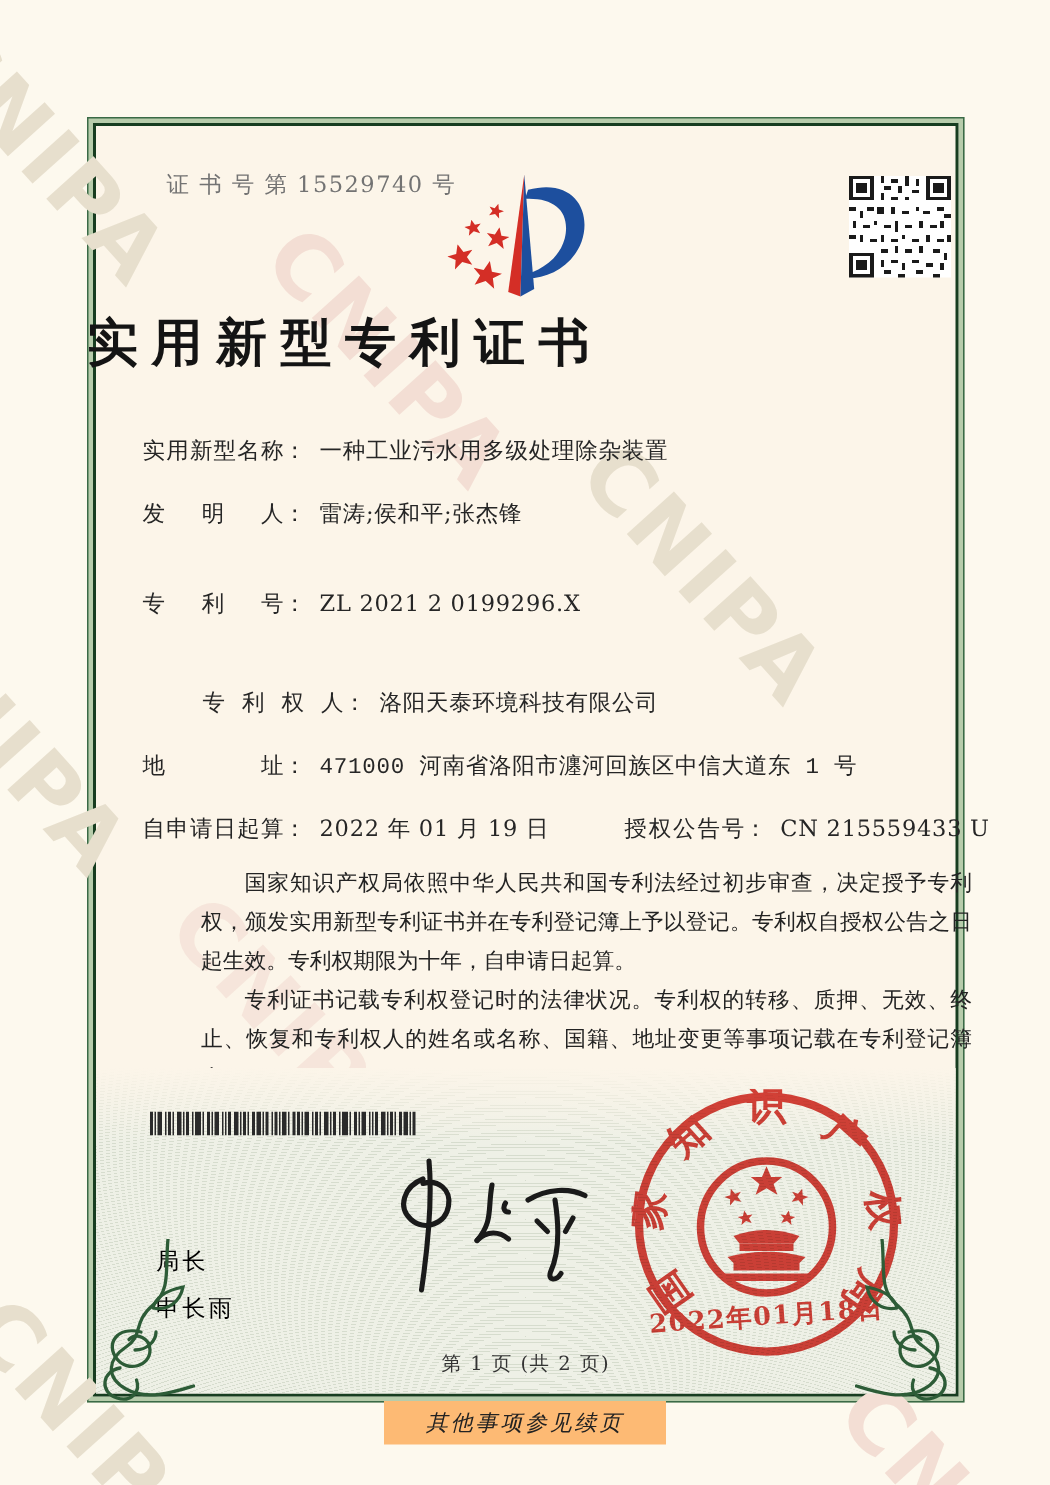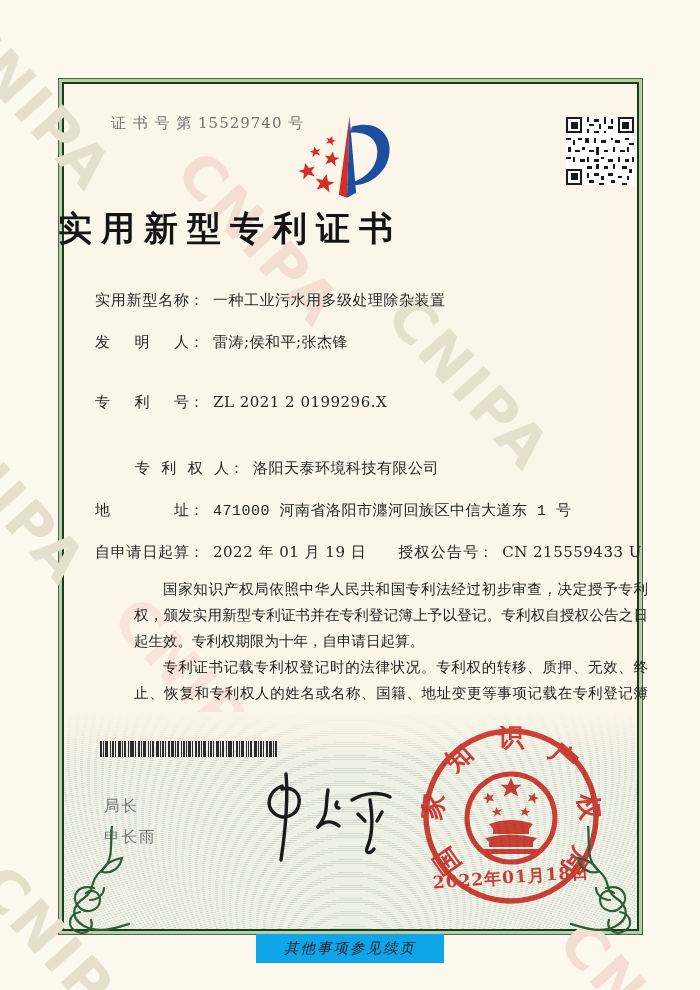--- a/index.html
+++ b/index.html
@@ -43,21 +43,21 @@
   .field-row{
     position:absolute;left:95px;width:520px;
     font-size:15px;color:#262626;white-space:nowrap;
   }
   .f-label{
     display:inline-block;width:94px;
     text-align:justify;text-align-last:justify;vertical-align:top;
   }
   .f-colon{display:inline-block;vertical-align:top;}
   .f-value{display:inline-block;margin-left:9px;vertical-align:top;letter-spacing:.5px;}
-  .grant-two{display:inline-block;margin-left:32px;}
+  .grant-two{display:inline-block;margin-left:50px;}
   .g-label{display:inline-block;width:80px;text-align:justify;text-align-last:justify;vertical-align:top;}
   
   .paras{
     position:absolute;left:94px;top:576px;width:514px;
     font-size:14.5px;line-height:26px;color:#232323;
     text-align:justify;margin-left:40px;
   }
   .paras p{margin:0;text-indent:2em;}
   
   .bottom-band{
@@ -66,38 +66,38 @@
       repeating-radial-gradient(1400px 520px at 50% 140%,
         rgba(118,140,108,.20) 0 1px, rgba(0,0,0,0) 1px 5px),
       #eef0e6;
   }
   .bottom-band::before{
     content:"";position:absolute;left:0;top:0;right:0;height:50px;
     background:linear-gradient(#fcf5e9, rgba(252,245,233,0));
   }
   .barcode{position:absolute;left:100px;top:741px;}
   .director{
-    position:absolute;left:104px;top:791px;
-    font-size:15.5px;color:#737373;line-height:31px;letter-spacing:2px;
+    position:absolute;left:104px;top:826px;
+    font-size:15.5px;color:#000000;line-height:31px;letter-spacing:2px;
   }
   .signature{position:absolute;left:252px;top:764px;}
   .seal{
     position:absolute;left:421px;top:726px;
     mix-blend-mode:multiply;opacity:.93;
   }
   .page-no{
     position:absolute;left:58px;top:900px;width:585px;text-align:center;
     font-size:13px;color:#333;letter-spacing:1px;z-index:3;
   }
   .flourish{position:absolute;z-index:3;}
   .flourish.left{left:50px;top:826px;}
   .flourish.right{left:570px;top:826px;transform:scaleX(-1);}
   .cont-note{
     position:absolute;left:50%;top:934px;transform:translateX(-50%);
-    background:#0ea5e9;padding:5px 28px;z-index:4;
+    background:#fdba74;padding:5px 28px;z-index:4;
     font-size:14.5px;font-style:italic;color:#222;letter-spacing:2px;
     white-space:nowrap;
   }
 </style>
 </head>
 <body>
 
 <div class="frame">
   <div class="frame-inner"></div>
 </div>
@@ -219,20 +219,21 @@
         <path d="M68,98 Q90,90 112,98 L108,103 H72 Z"></path>
         <rect x="72" y="103" width="36" height="5"></rect>
         <path d="M64,112 Q90,105 116,112 L112,116 H68 Z"></path>
         <rect x="68" y="116" width="44" height="5"></rect>
         <rect x="62" y="123" width="56" height="5"></rect>
       </g>
       <text x="90" y="157" text-anchor="middle" transform="rotate(-4 90 150)" fill="#d6342c" font-size="17" font-weight="bold" letter-spacing="1" font-family="'DejaVu Serif','Liberation Serif',serif">2022年01月18日</text>
     </svg>
   </div>
 
+  <div class="page-no">第 1 页 (共 2 页)</div>
 
   <div class="flourish left">
     <svg width="80" height="110" viewBox="0 0 80 110" fill="none" stroke="#2d5c37" stroke-width="2.2" stroke-linecap="round">
       <path d="M62,0 C60,20 64,34 52,44 C38,56 46,64 34,72 C22,80 20,92 34,100 C48,108 66,102 79,98"></path>
       <path d="M44,62 c-16,-4 -24,8 -16,18 c7,9 22,5 22,-6 c0,-8 -9,-12 -14,-7"></path>
       <path d="M30,86 c-12,2 -14,16 -2,20 c9,3 16,-4 13,-12"></path>
       <path d="M52,46 c10,2 18,-4 20,-14 c-10,2 -18,6 -20,14"></path>
       <path d="M40,74 c8,0 14,-6 14,-12"></path>
     </svg>
   </div>

